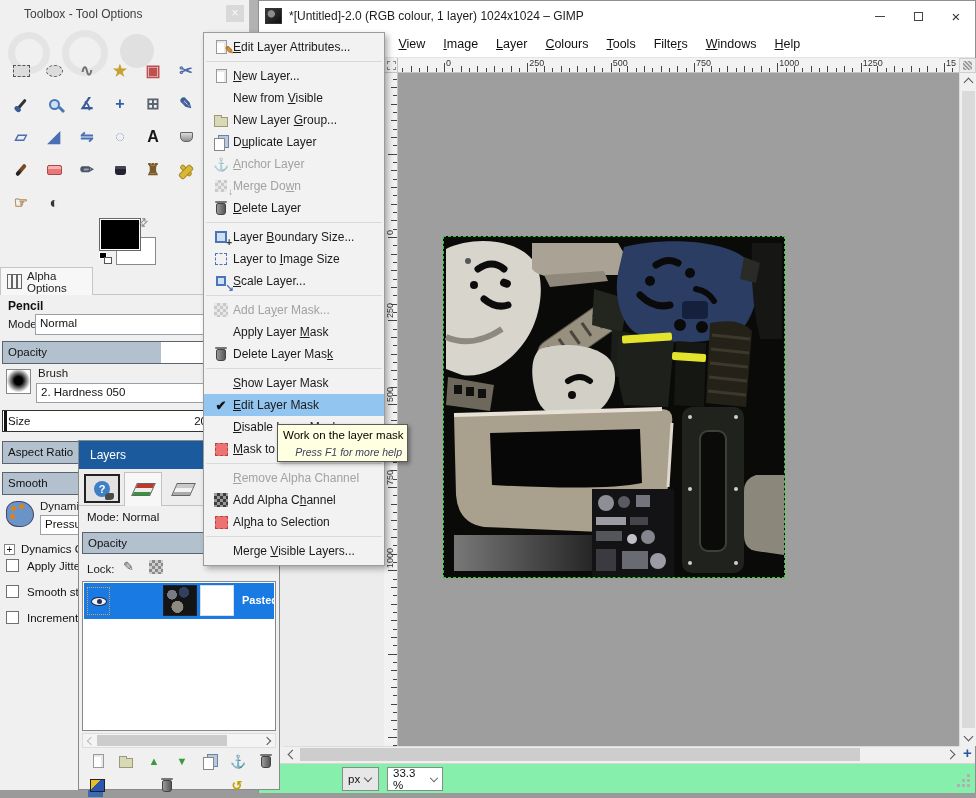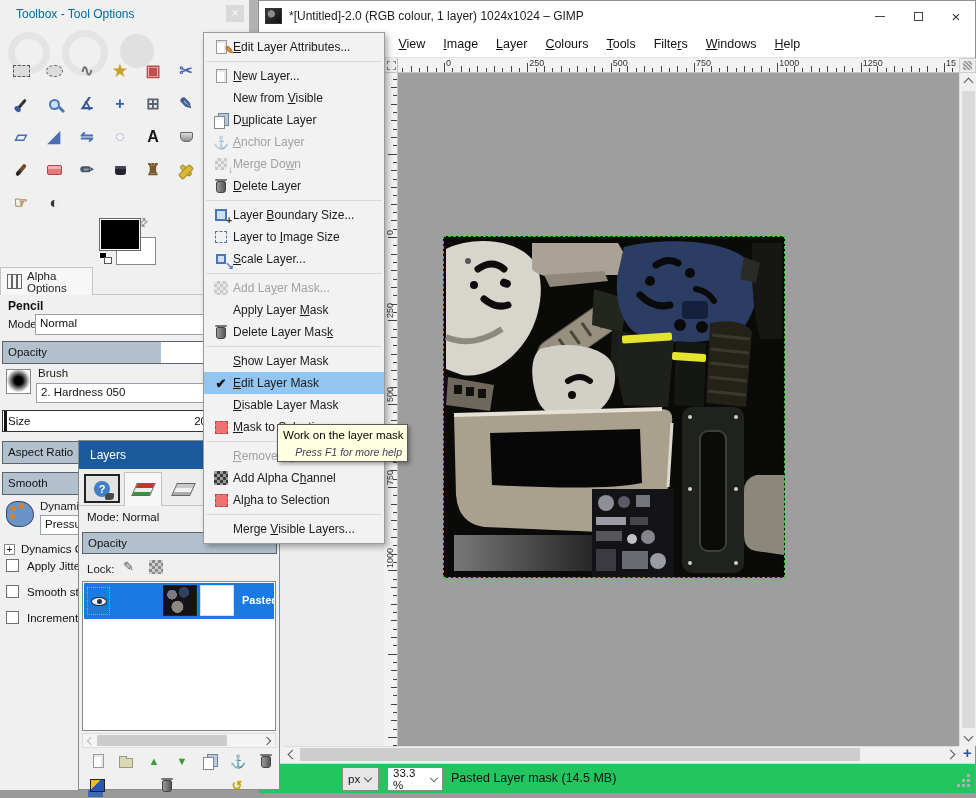--- a/index.html
+++ b/index.html
@@ -55,37 +55,37 @@
   .vs-thumb{position:absolute;left:2px;top:18px;width:13px;height:637px;background:#dadada;}
   .chev{position:absolute;width:7px;height:7px;border-left:1.5px solid #555;border-top:1.5px solid #555;}
   .chev.up{left:5px;top:6px;transform:rotate(45deg);}
   .chev.down{left:5px;bottom:6px;transform:rotate(225deg);}
   .chev.left{left:5px;top:4px;transform:rotate(-45deg);}
   .chev.right{right:5px;top:4px;transform:rotate(135deg);}
   .h-scroll{position:absolute;left:25px;top:745px;width:675px;height:16px;background:#f0f0f0;border-top:1px solid #dcdcdc;}
   .hs-thumb{position:absolute;left:16px;top:1px;width:560px;height:13px;background:#cdcdcd;}
   .nav-btn{position:absolute;left:700px;top:745px;width:17px;height:16px;color:#2a55a0;font-size:15px;
     font-weight:bold;line-height:14px;text-align:center;}
-  .statusbar{position:absolute;left:0;top:762px;width:100%;height:30px;background:#22c55e;border-top:1px solid #d6d6d6;}
+  .statusbar{position:absolute;left:0;top:762px;width:100%;height:30px;background:#86efac;border-top:1px solid #d6d6d6;}
   .combo{position:absolute;top:3px;height:24px;border:1px solid #8a8a8a;font-size:11.5px;
     display:flex;align-items:center;padding:0 5px;}
   .combo.unit{left:83px;width:37px;background:#e7e7e7;}
   .combo.zoomc{left:128px;width:56px;background:#fff;}
   .dd-ar{display:inline-block;width:6px;height:6px;border-right:1.5px solid #555;border-bottom:1.5px solid #555;
     transform:rotate(45deg);margin-left:5px;margin-top:-3px;}
   .status-text{position:absolute;left:192px;top:0;line-height:29px;font-size:12.5px;color:#111;white-space:nowrap;}
   .resize-grip{position:absolute;right:5px;top:774px;width:12px;height:12px;}
   .resize-grip:after{content:"";position:absolute;right:0;bottom:0;width:3px;height:3px;background:#b0b0b0;
     box-shadow:-5px 0 #b0b0b0,0 -5px #b0b0b0,-5px -5px #b0b0b0,-10px 0 #b0b0b0,0 -10px #b0b0b0;}
 
   
   #toolbox-window{position:absolute;left:0;top:0;width:250px;height:790px;background:#f0f0f0;
     border-right:1px solid #b8b8b8;z-index:2;}
   .tb-titlebar{position:absolute;left:0;top:0;width:100%;height:28px;background:#f0f0f0;}
-  .tb-title{position:absolute;left:16px;top:7px;font-size:12px;color:#0369a1;white-space:nowrap;}
+  .tb-title{position:absolute;left:24px;top:7px;font-size:12px;color:#404040;white-space:nowrap;}
   .tb-close{position:absolute;right:5px;top:5px;width:18px;height:17px;background:#d9d9d9;color:#fafafa;
     font-size:12px;text-align:center;line-height:16px;}
   .wm{position:absolute;border-radius:50%;z-index:0;}
   .wm.w1{left:8px;top:32px;width:42px;height:42px;border:7px solid #e4e4e4;}
   .wm.w2{left:62px;top:30px;width:46px;height:46px;border:7px solid #e4e4e4;}
   .wm.w3{left:120px;top:34px;width:34px;height:34px;background:#e0e0e0;}
   .tool{position:absolute;width:26px;height:26px;display:flex;align-items:center;justify-content:center;z-index:1;}
   .tglyph{font-size:16px;font-weight:600;line-height:1;}
   .tg-rect{width:17px;height:12px;border:1px dashed #555;background:#dcdcdc;}
   .tg-ell{width:17px;height:12px;border:1px dashed #555;background:#dcdcdc;border-radius:50%;}
@@ -546,21 +546,20 @@
 
     <div class="statusbar">
       <span class="combo unit">
         <span>px</span>
         <span class="dd-ar"></span>
       </span>
       <span class="combo zoomc">
         <span>33.3 %</span>
         <span class="dd-ar"></span>
       </span>
-      <span class="status-text">Pasted Layer mask (14.5 MB)</span>
     </div>
     <span class="resize-grip"></span>
   </div>
 
   <div id="toolbox-window">
     <div class="tb-titlebar">
       <span class="tb-title">Toolbox - Tool Options</span>
       <span class="tb-close">×</span>
     </div>
     <span class="wm w1"></span>
@@ -814,20 +813,26 @@
           <span class="ic-page"></span>
         </span>
         <span class="dd-label"><u>N</u>ew Layer...</span>
       </div>
       <div class="dd-item">
         <span class="dd-icon"></span>
         <span class="dd-label">New from <u>V</u>isible</span>
       </div>
       <div class="dd-item">
         <span class="dd-icon">
+          <span class="ic-folder"></span>
+        </span>
+        <span class="dd-label">New Layer <u>G</u>roup...</span>
+      </div>
+      <div class="dd-item">
+        <span class="dd-icon">
           <span class="ic-dup"></span>
         </span>
         <span class="dd-label">D<u>u</u>plicate Layer</span>
       </div>
       <div class="dd-item dis">
         <span class="dd-icon">
           <span class="glyph" style="color:#909090">⚓</span>
         </span>
         <span class="dd-label"><u>A</u>nchor Layer</span>
       </div>

